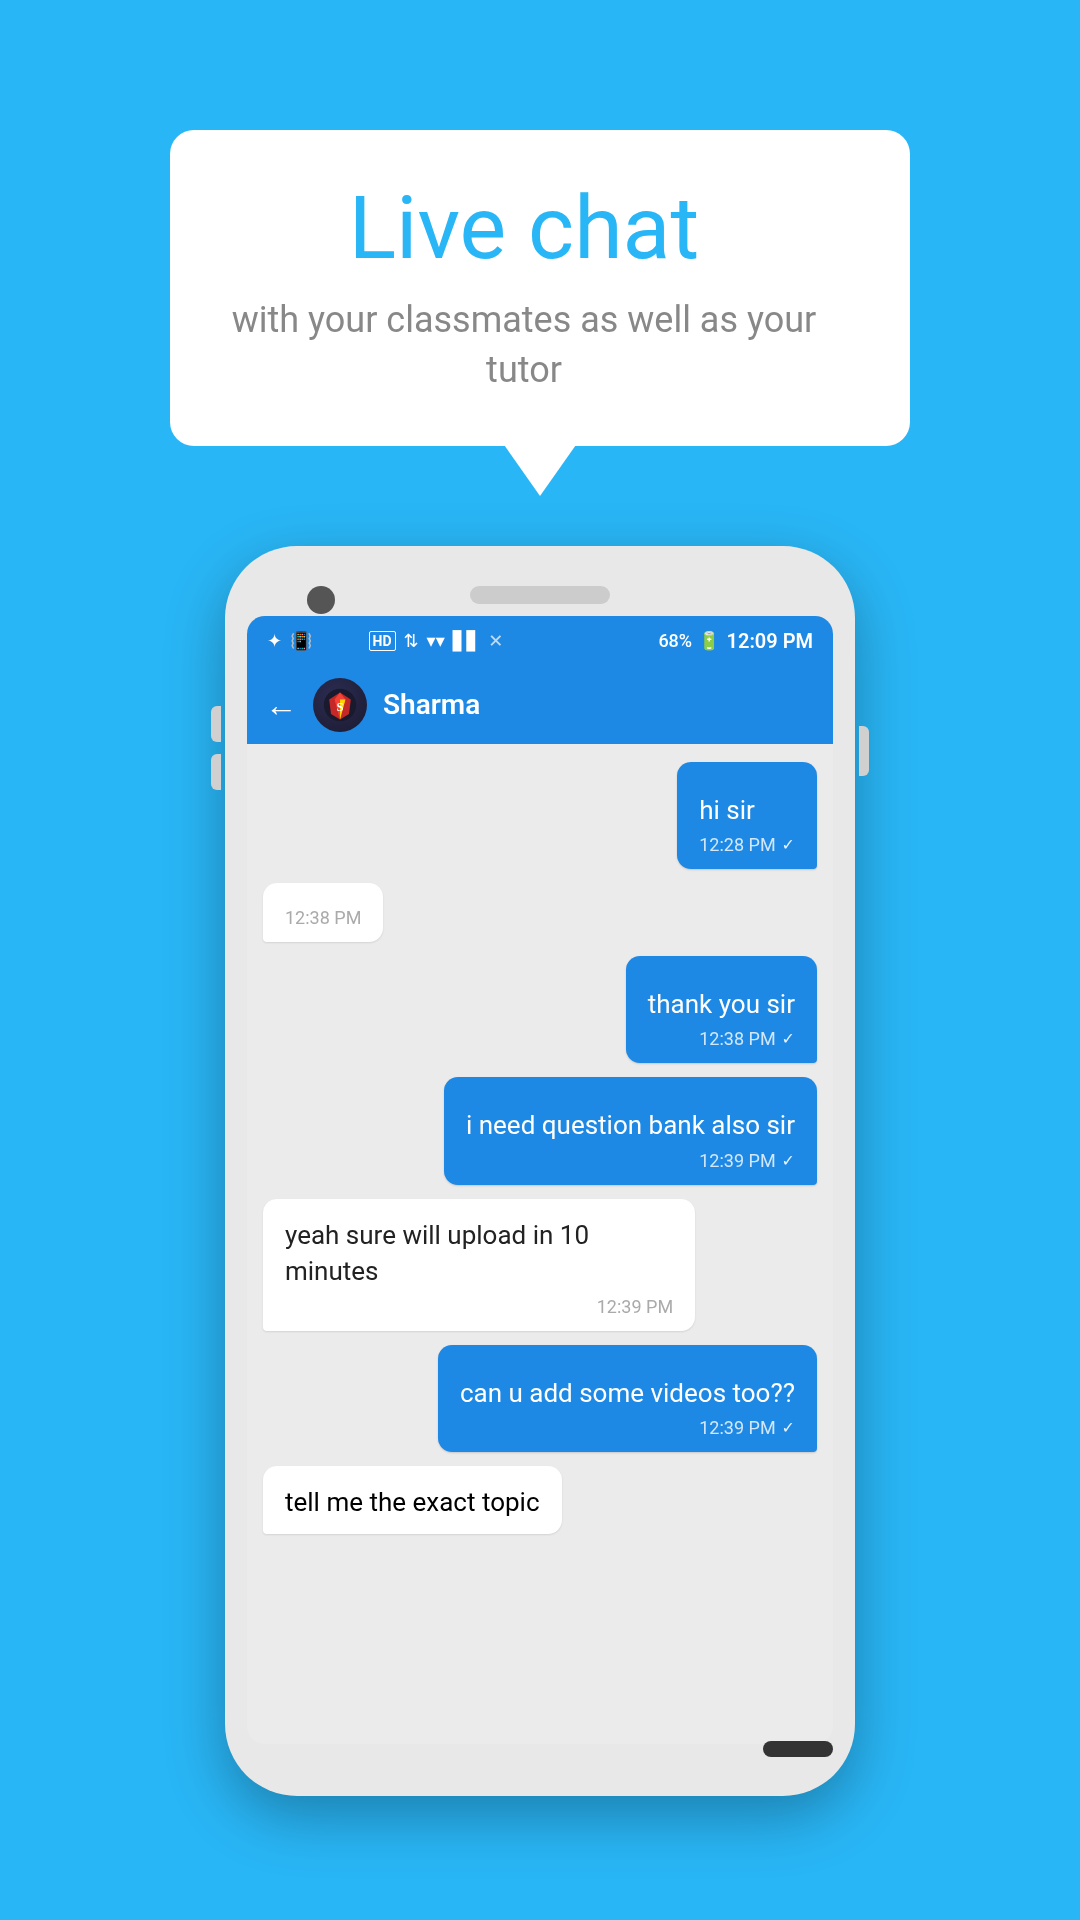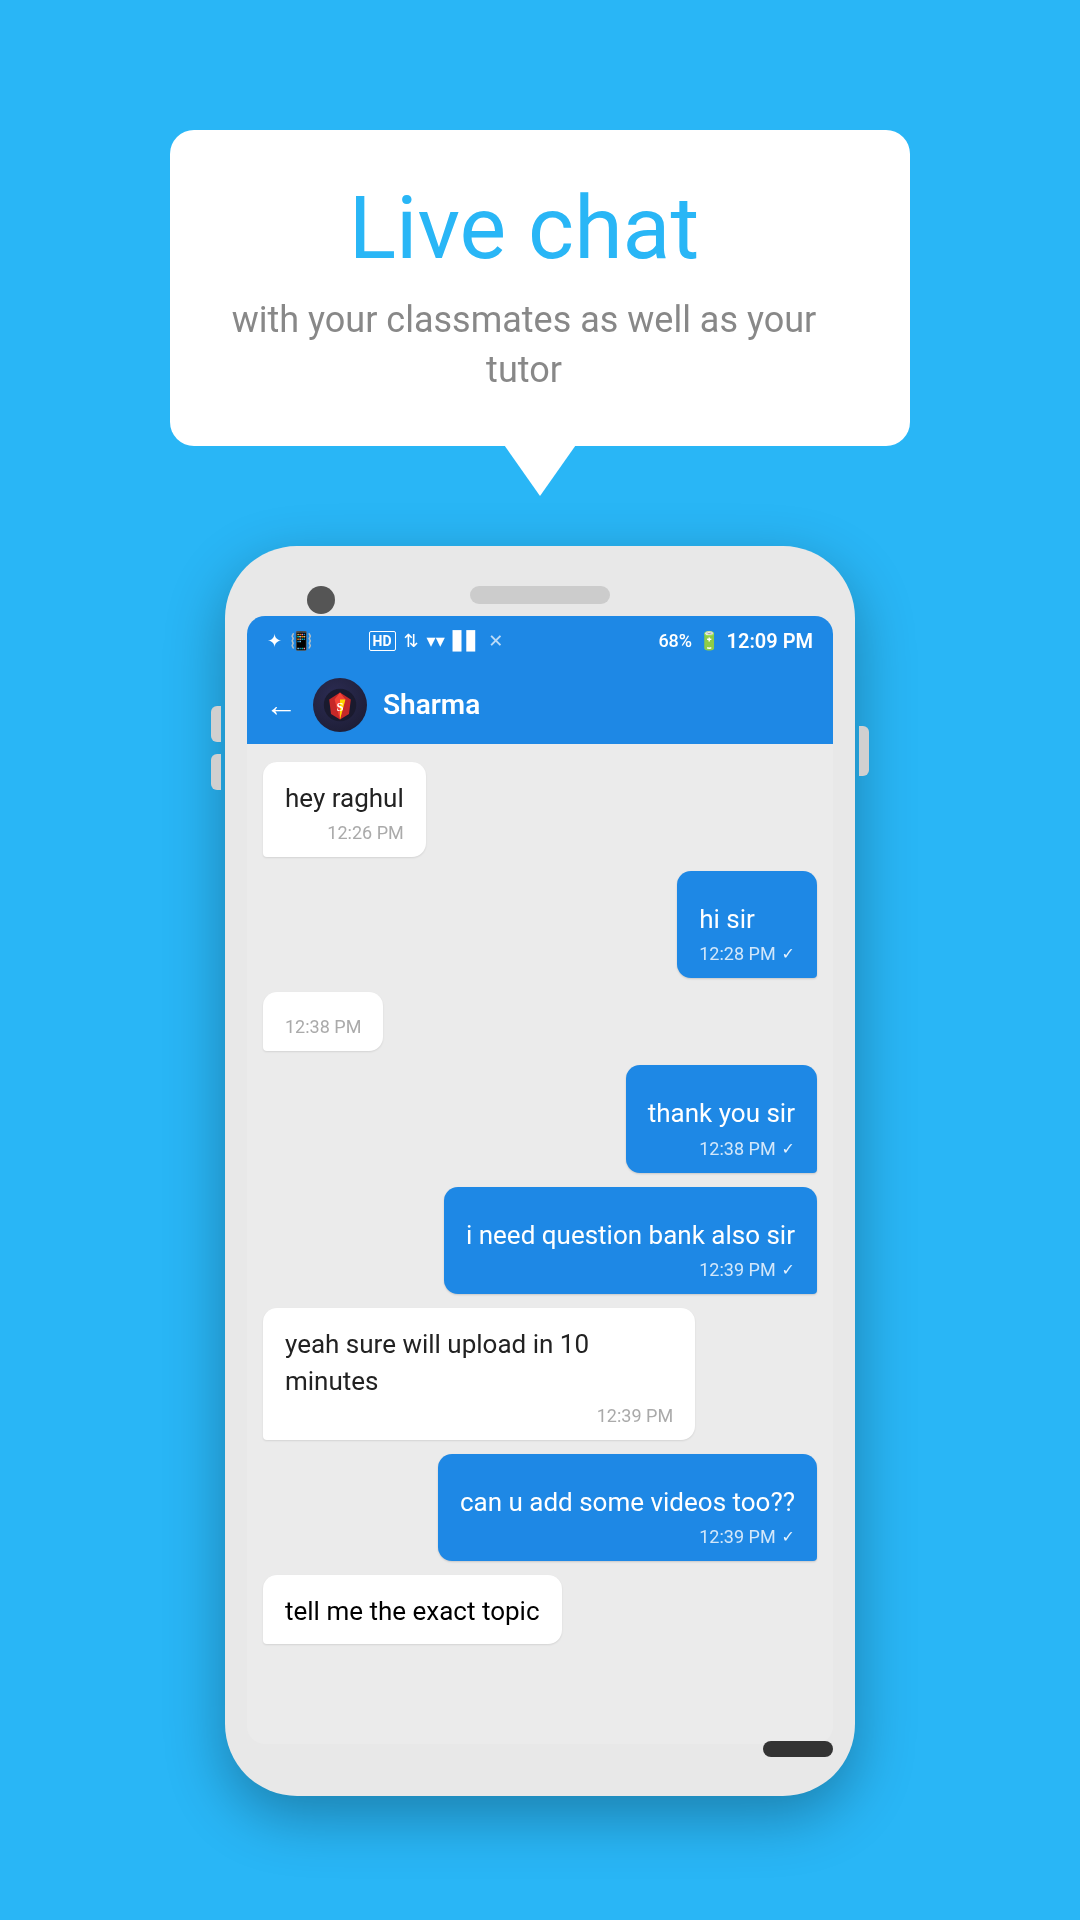--- a/index.html
+++ b/index.html
@@ -297,26 +297,20 @@
             <path d="M20 6 L26 14 L20 36 L14 14 Z" fill="#f44336"></path>
             <path d="M20 14 L26 14 L20 36 Z" fill="#ffd600"></path>
             <text x="20" y="27" font-size="14" text-anchor="middle" fill="white" font-weight="bold" font-family="serif">S</text>
           </svg>
         </div>
         <span class="contact-name">Sharma</span>
       </div>
 
       <div class="chat-area">
 
-        <div class="msg-received">
-          <div class="msg-text">hey raghul</div>
-          <div class="msg-meta">
-            <span class="msg-time">12:26 PM</span>
-          </div>
-        </div>
 
         <div class="msg-sent">
           <div class="msg-text">hi sir</div>
           <div class="msg-meta">
             <span class="msg-time">12:28 PM</span>
             <span class="check-icon">✓</span>
           </div>
         </div>
 
         <div class="msg-received">

